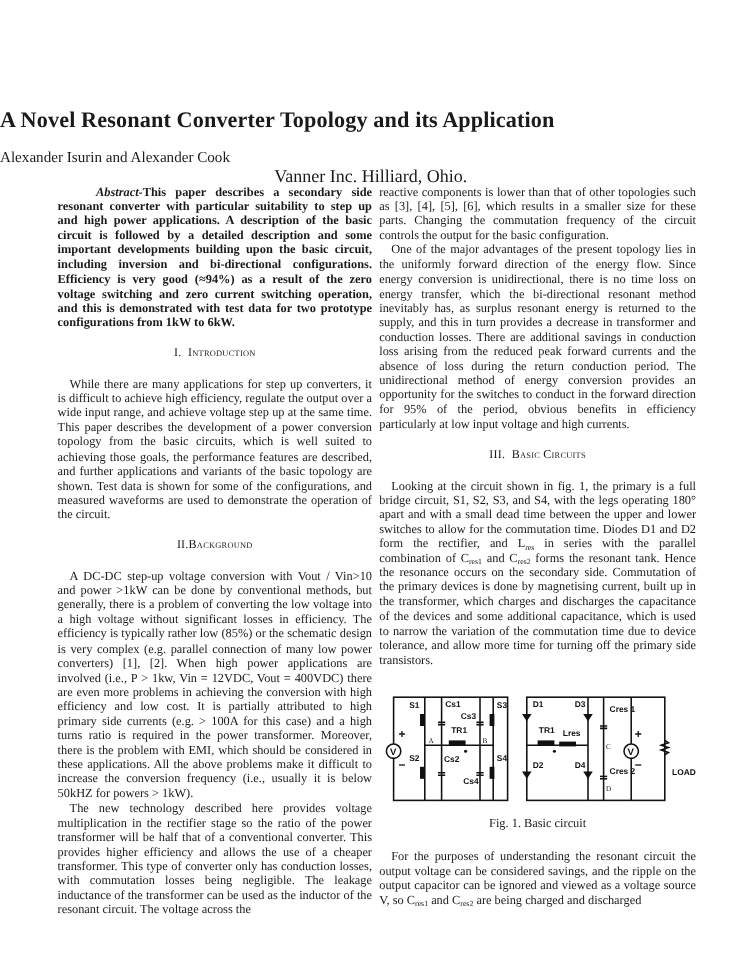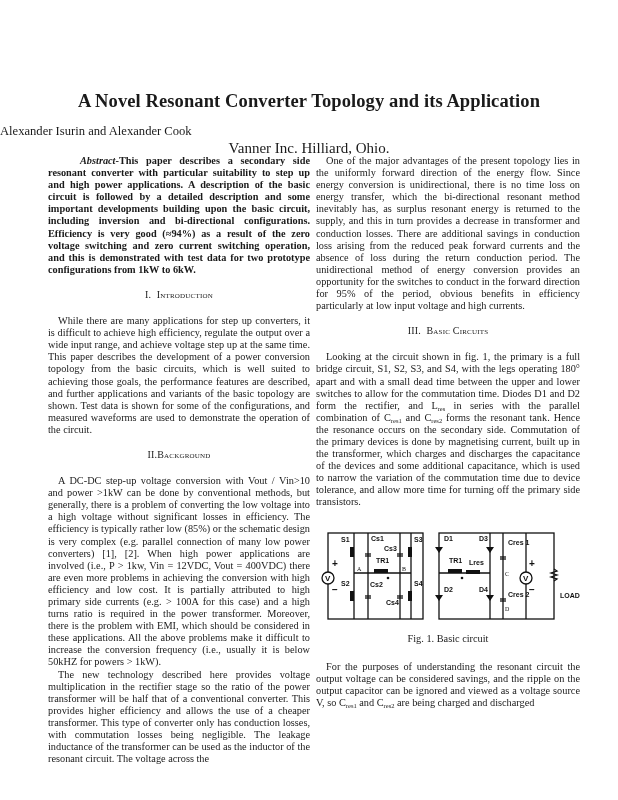--- a/index.html
+++ b/index.html
@@ -1,18 +1,18 @@
 <!DOCTYPE html>
 <html><head>
   <meta charset="utf-8">
   <style>
     html, body { margin: 0; padding: 0; background: #ffffff; }
     body { width: 618px; height: 800px; position: relative; overflow: hidden; color: #1a1a1a;
       font-family: "Liberation Serif", "DejaVu Serif", serif; }
-    .title { position: absolute; top: 91px; left: 0; width: 618px; text-align: center;
+    .title { position: absolute; top: 91px; left: 0; width: 618px; 
       font-weight: bold; font-size: 18.5px; letter-spacing: 0.1px; }
     .authors { position: absolute; top: 124px; left: 0; width: 618px; font-size: 12.6px; }
     .affil { position: absolute; top: 140px; left: 0; width: 618px; text-align: center; font-size: 15px; }
     .col { position: absolute; top: 155px; width: 262px; font-size: 10.3px; line-height: 12.1px; text-align: justify; }
     .col.left { left: 48px; }
     .col.right { left: 316px; width: 264px; }
     p { margin: 0; }
     .abstract { font-weight: bold; }
     .abstract .lead { font-style: italic; margin-left: 32px; }
     .indent { text-indent: 10px; }
@@ -41,20 +41,21 @@
     <p class="indent">While there are many applications for step up converters, it is difficult to achieve high efficiency, regulate the output over a wide input range, and achieve voltage step up at the same time. This paper describes the development of a power conversion topology from the basic circuits, which is well suited to achieving those goals, the performance features are described, and further applications and variants of the basic topology are shown. Test data is shown for some of the configurations, and measured waveforms are used to demonstrate the operation of the circuit.</p>
 
     <div class="heading">
       <span>II.</span><span class="sc">Background</span>
     </div>
     <p class="indent">A DC-DC step-up voltage conversion with Vout / Vin&gt;10 and power &gt;1kW can be done by conventional methods, but generally, there is a problem of converting the low voltage into a high voltage without significant losses in efficiency. The efficiency is typically rather low (85%) or the schematic design is very complex (e.g. parallel connection of many low power converters) [1], [2]. When high power applications are involved (i.e., P &gt; 1kw, Vin = 12VDC, Vout = 400VDC) there are even more problems in achieving the conversion with high efficiency and low cost. It is partially attributed to high primary side currents (e.g. &gt; 100A for this case) and a high turns ratio is required in the power transformer. Moreover, there is the problem with EMI, which should be considered in these applications. All the above problems make it difficult to increase the conversion frequency (i.e., usually it is below 50kHZ for powers &gt; 1kW).</p>
     <p class="indent">The new technology described here provides voltage multiplication in the rectifier stage so the ratio of the power transformer will be half that of a conventional converter. This provides higher efficiency and allows the use of a cheaper transformer. This type of converter only has conduction losses, with commutation losses being negligible. The leakage inductance of the transformer can be used as the inductor of the resonant circuit. The voltage across the</p>
   </div>
 
   <div class="col right">
+    <p>reactive components is lower than that of other topologies such as [3], [4], [5], [6], which results in a smaller size for these parts. Changing the commutation frequency of the circuit controls the output for the basic configuration.</p>
     <p class="indent">One of the major advantages of the present topology lies in the uniformly forward direction of the energy flow. Since energy conversion is unidirectional, there is no time loss on energy transfer, which the bi-directional resonant method inevitably has, as surplus resonant energy is returned to the supply, and this in turn provides a decrease in transformer and conduction losses. There are additional savings in conduction loss arising from the reduced peak forward currents and the absence of loss during the return conduction period. The unidirectional method of energy conversion provides an opportunity for the switches to conduct in the forward direction for 95% of the period, obvious benefits in efficiency particularly at low input voltage and high currents.</p>
 
     <div class="heading">
       <span>III.</span>&nbsp;
       <span class="sc">Basic Circuits</span>
     </div>
     <p class="indent"><span>Looking at the circuit shown in fig. 1, the primary is a full bridge circuit, S1, S2, S3, and S4, with the legs operating 180° apart and with a small dead time between the upper and lower switches to allow for the commutation time. Diodes D1 and D2 form the rectifier, and L</span><sub>res</sub><span> in series with the parallel combination of C</span><sub>res1</sub><span> and C</span><sub>res2</sub><span> forms the resonant tank. Hence the resonance occurs on the secondary side. Commutation of the primary devices is done by magnetising current, built up in the transformer, which charges and discharges the capacitance of the devices and some additional capacitance, which is used to narrow the variation of the commutation time due to device tolerance, and allow more time for turning off the primary side transistors.</span></p>
 
     <div class="figure">
       <svg width="264" height="98" viewBox="0 0 264 98">

